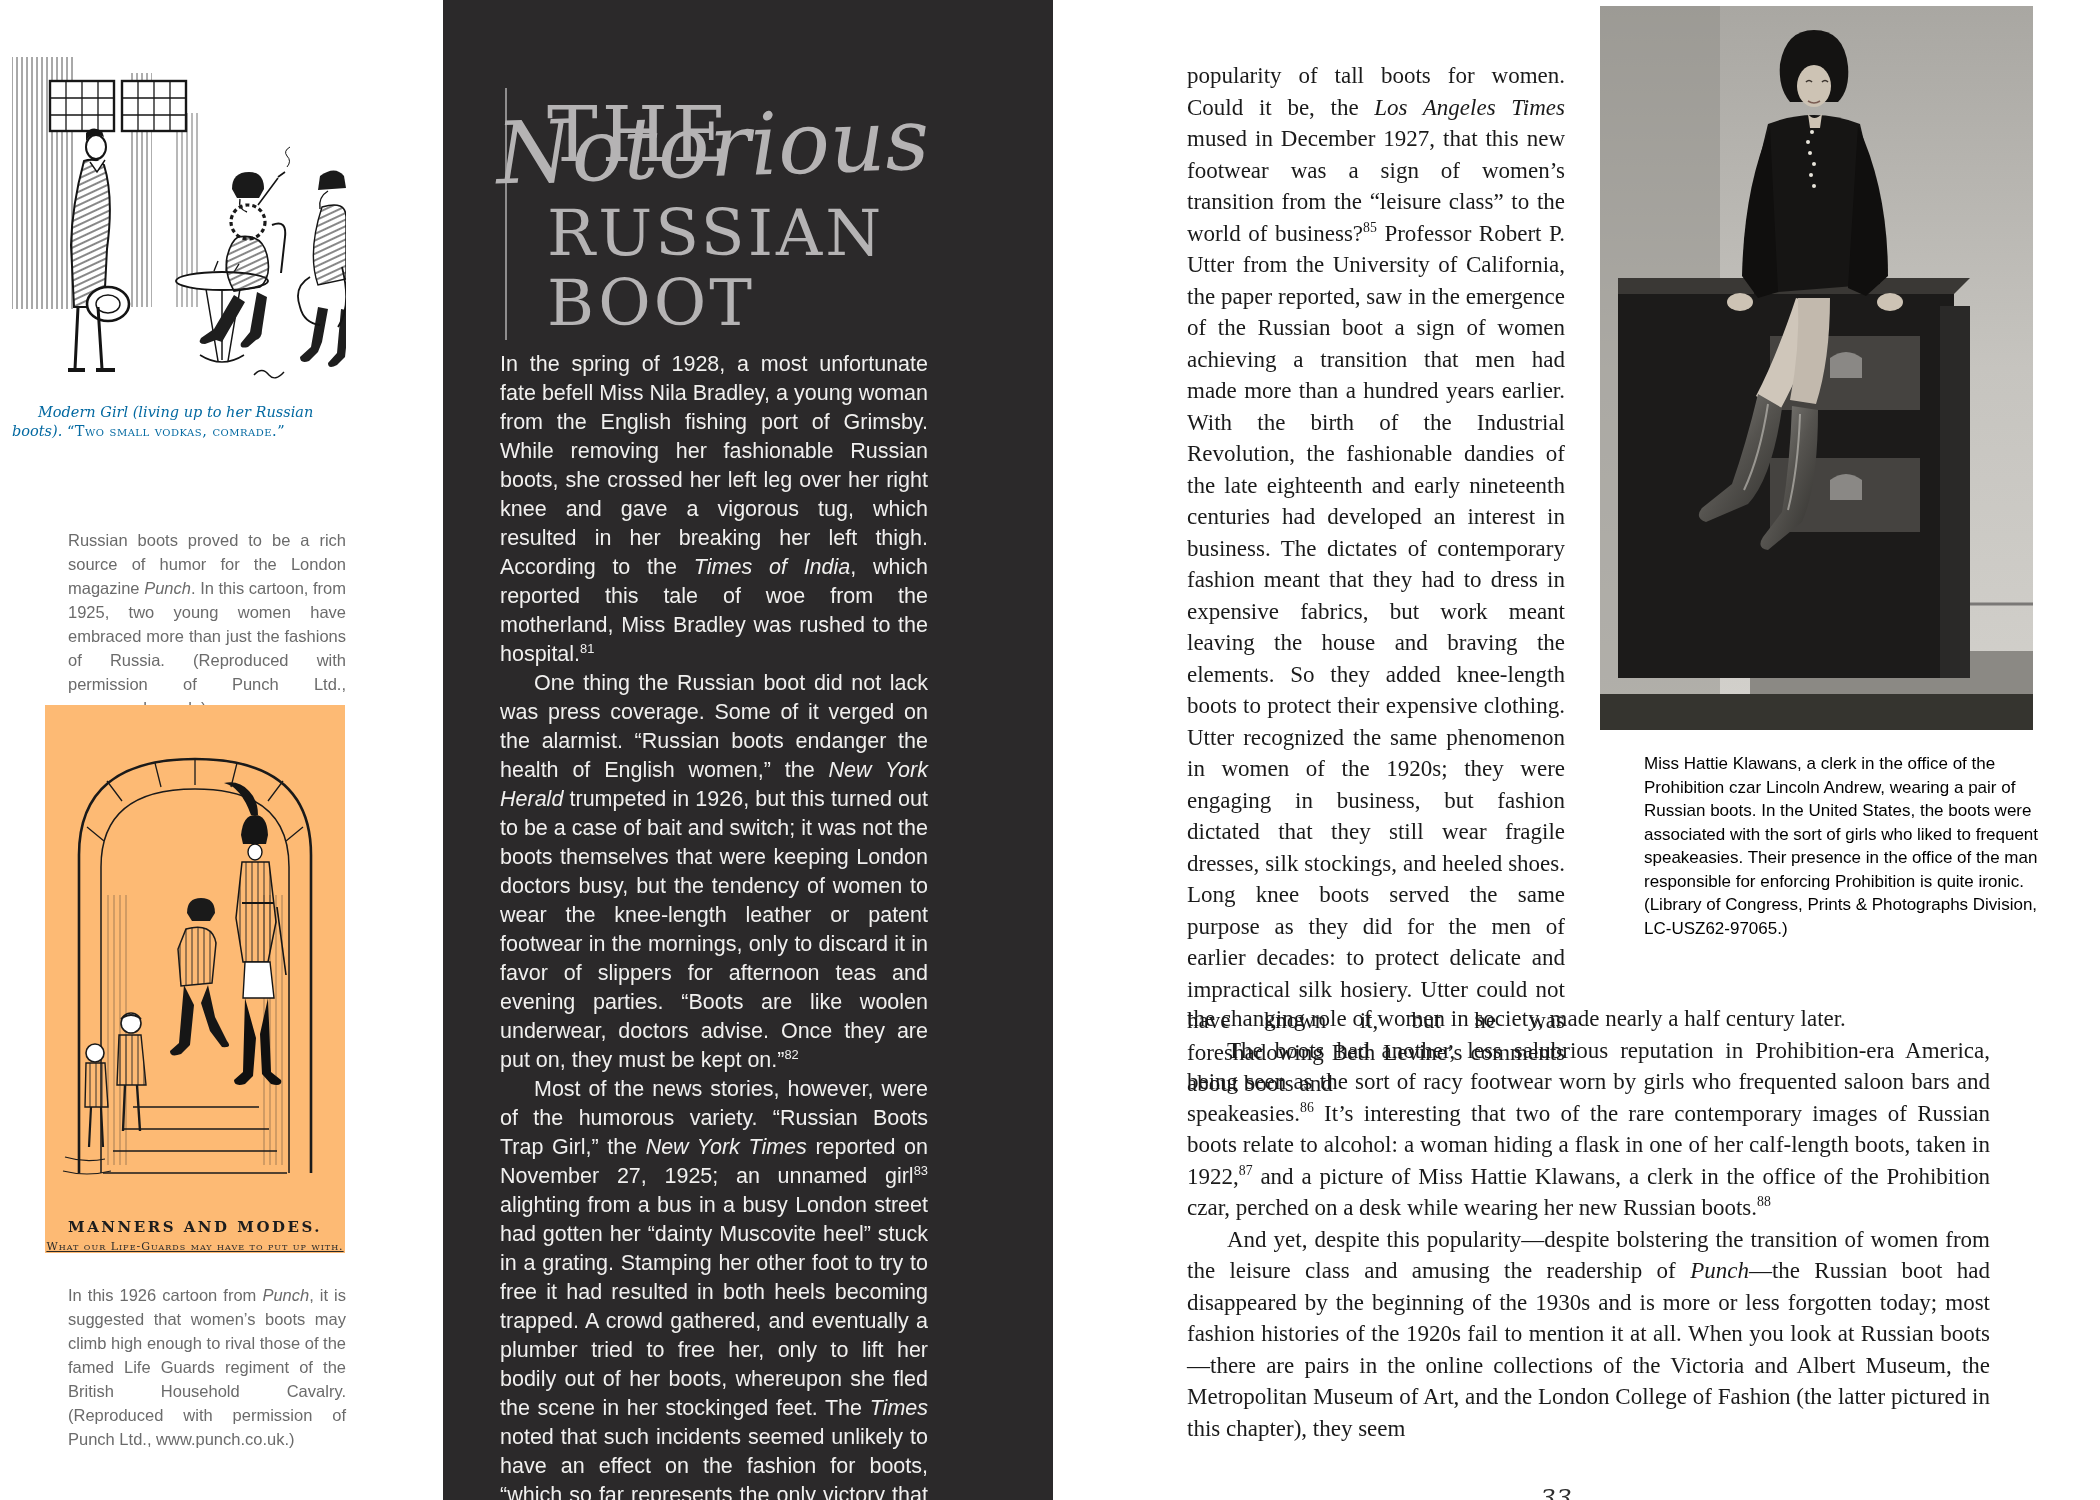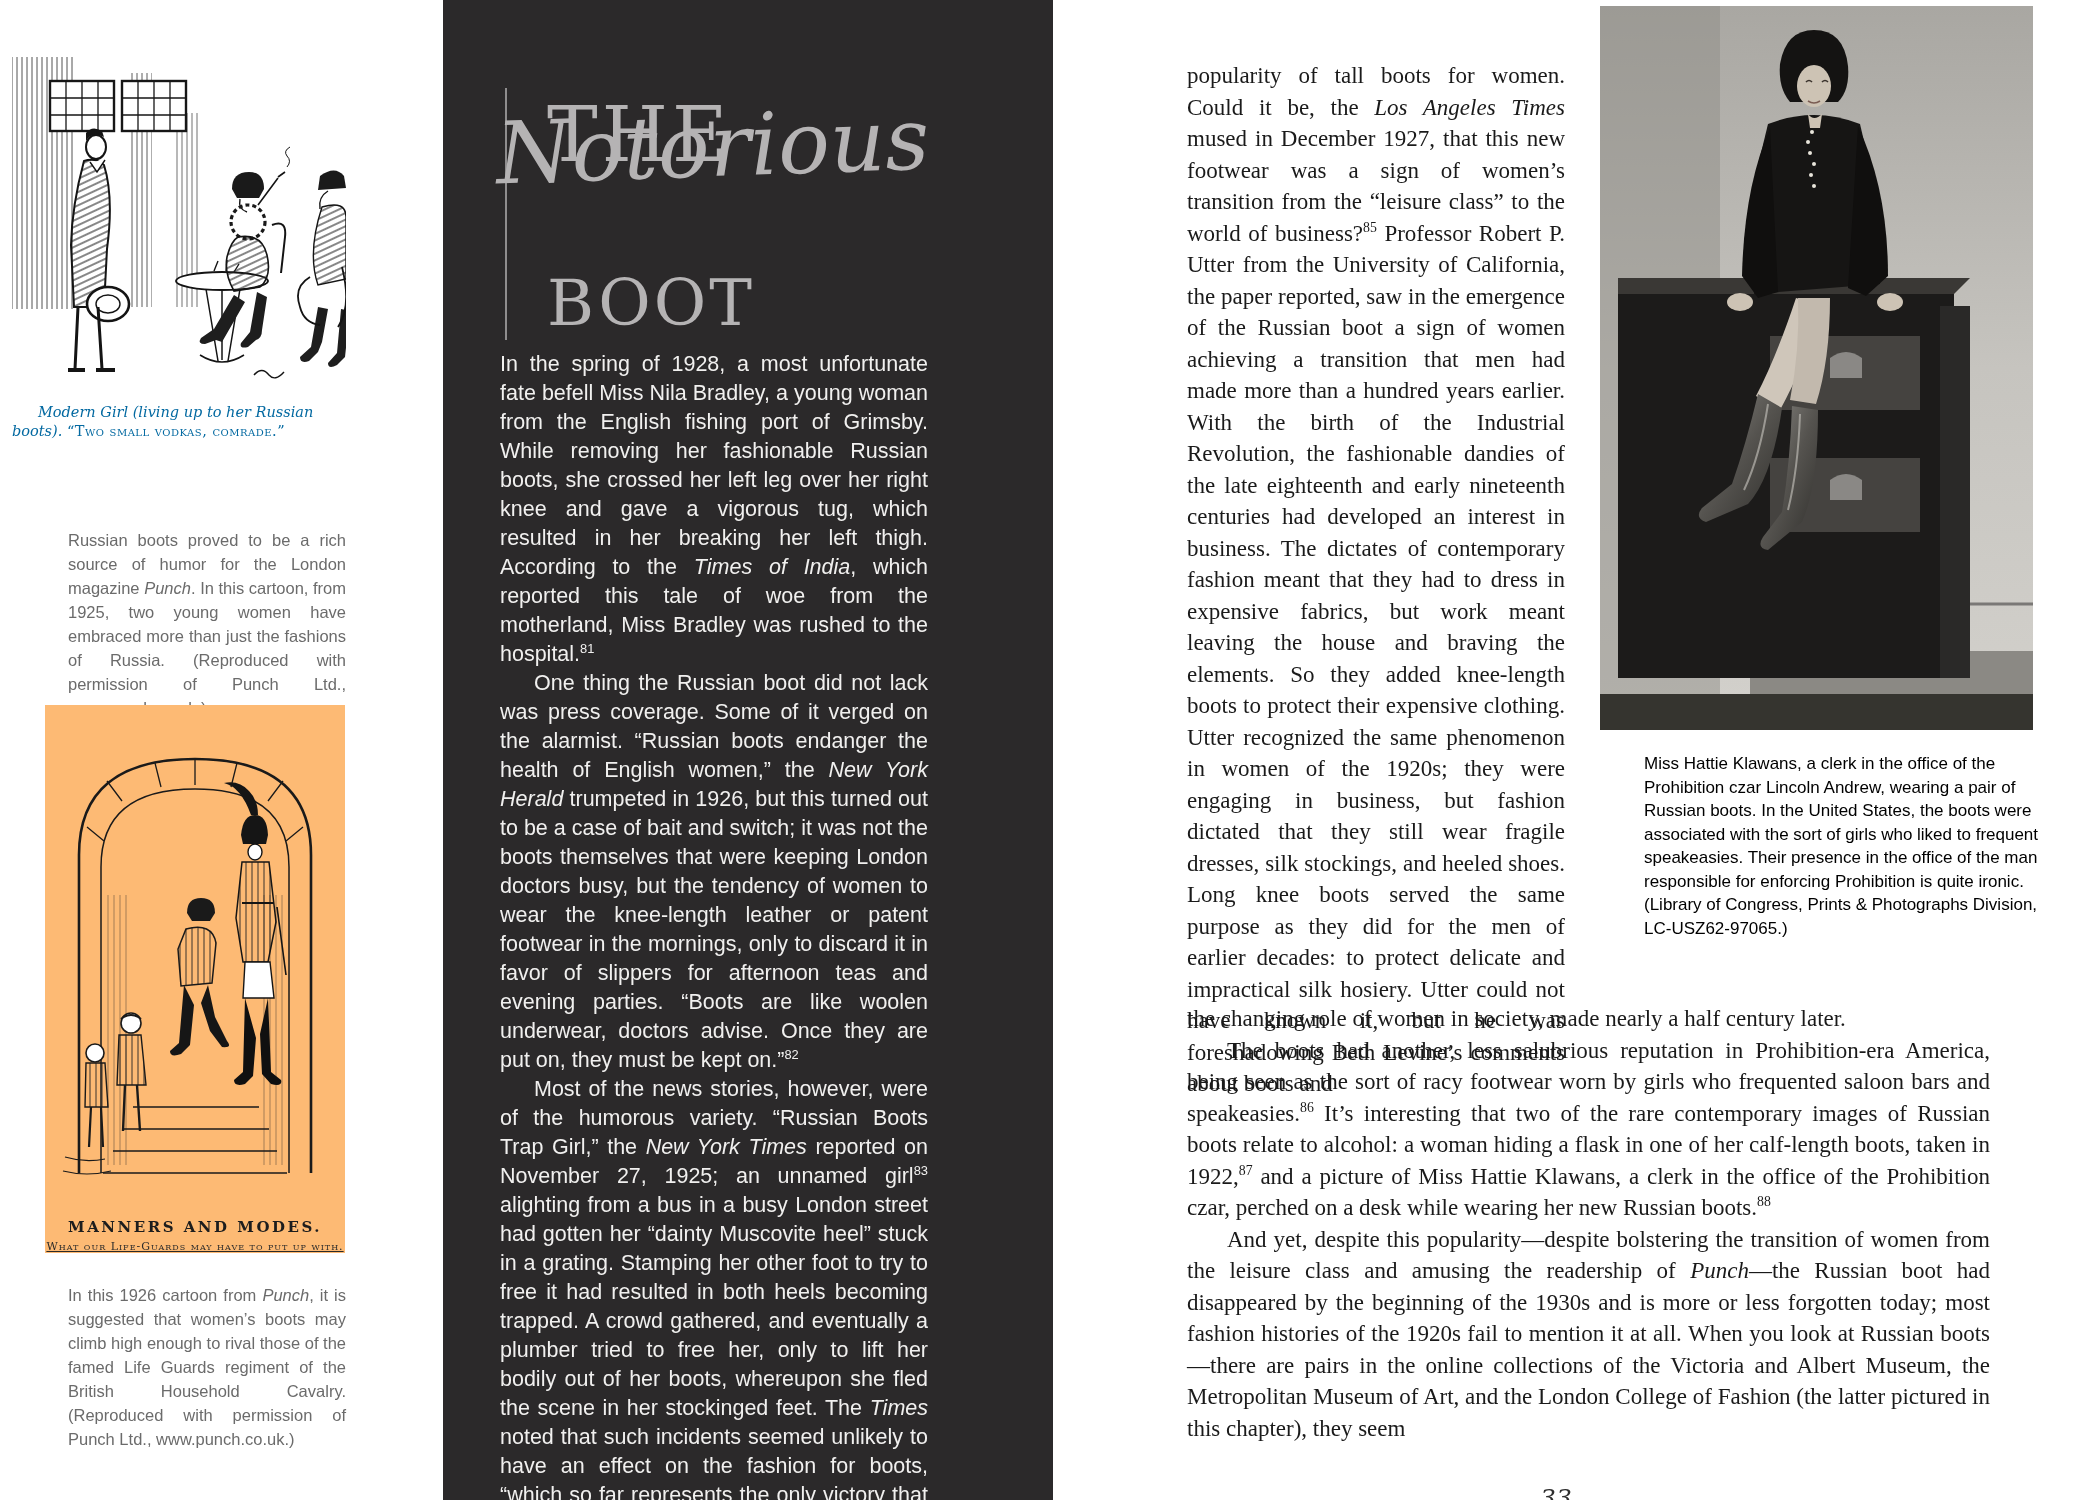--- a/index.html
+++ b/index.html
@@ -158,20 +158,21 @@
     <div class="cartoon2-title">MANNERS AND MODES.</div>
     <div class="cartoon2-subtitle">What our Life-Guards may have to put up with.</div>
   </div>
 
   <div class="side-caption cap2"><span>In this 1926 cartoon from </span><span class="i">Punch</span><span>, it is suggested that women’s boots may climb high enough to rival those of the famed Life Guards regiment of the British Household Cavalry. (Reproduced with permission of Punch Ltd., www.punch.co.uk.)</span></div>
 
   <div class="dark-panel"></div>
   <div class="title-rule"></div>
   <div class="t-the">THE</div>
   <div class="t-notorious">Notorious</div>
+  <div class="t-russian">RUSSIAN</div>
   <div class="t-boot">BOOT</div>
 
   <div class="feature-text">
     <p><span>In the spring of 1928, a most unfortunate fate befell Miss Nila Bradley, a young woman from the English fishing port of Grimsby. While removing her fashionable Russian boots, she crossed her left leg over her right knee and gave a vigorous tug, which resulted in her breaking her left thigh. According to the </span><span class="i">Times of India</span><span>, which reported this tale of woe from the motherland, Miss Bradley was rushed to the hospital.</span><span class="sup">81</span></p>
     <p><span>One thing the Russian boot did not lack was press coverage. Some of it verged on the alarmist. “Russian boots endanger the health of English women,” the </span><span class="i">New York Herald</span><span> trumpeted in 1926, but this turned out to be a case of bait and switch; it was not the boots themselves that were keeping London doctors busy, but the tendency of women to wear the knee-length leather or patent footwear in the mornings, only to discard it in favor of slippers for afternoon teas and evening parties. “Boots are like woolen underwear, doctors advise. Once they are put on, they must be kept on.”</span><span class="sup">82</span></p>
     <p><span>Most of the news stories, however, were of the humorous variety. “Russian Boots Trap Girl,” the </span><span class="i">New York Times</span><span> reported on November 27, 1925; an unnamed girl</span><span class="sup">83</span><span> alighting from a bus in a busy London street had gotten her “dainty Muscovite heel” stuck in a grating. Stamping her other foot to try to free it had resulted in both heels becoming trapped. A crowd gathered, and eventually a plumber tried to free her, only to lift her bodily out of her boots, whereupon she fled the scene in her stockinged feet. The </span><span class="i">Times</span><span> noted that such incidents seemed unlikely to have an effect on the fashion for boots, “which so far represents the only victory that Sovietism has won in England.”</span></p>
   </div>
 
   <div class="rp-col"><span>popularity of tall boots for women. Could it be, the </span><span class="i">Los Angeles Times</span><span> mused in December 1927, that this new footwear was a sign of women’s transition from the “leisure class” to the world of business?</span><span class="sup">85</span><span> Professor Robert P. Utter from the University of California, the paper reported, saw in the emergence of the Russian boot a sign of women achieving a transition that men had made more than a hundred years earlier. With the birth of the Industrial Revolution, the fashionable dandies of the late eighteenth and early nineteenth centuries had developed an interest in business. The dictates of contemporary fashion meant that they had to dress in expensive fabrics, but work meant leaving the house and braving the elements. So they added knee-length boots to protect their expensive clothing. Utter recognized the same phenomenon in women of the 1920s; they were engaging in business, but fashion dictated that they still wear fragile dresses, silk stockings, and heeled shoes. Long knee boots served the same purpose as they did for the men of earlier decades: to protect delicate and impractical silk hosiery. Utter could not have known it, but he was foreshadowing Beth Levine’s comments about boots and</span></div>
 

